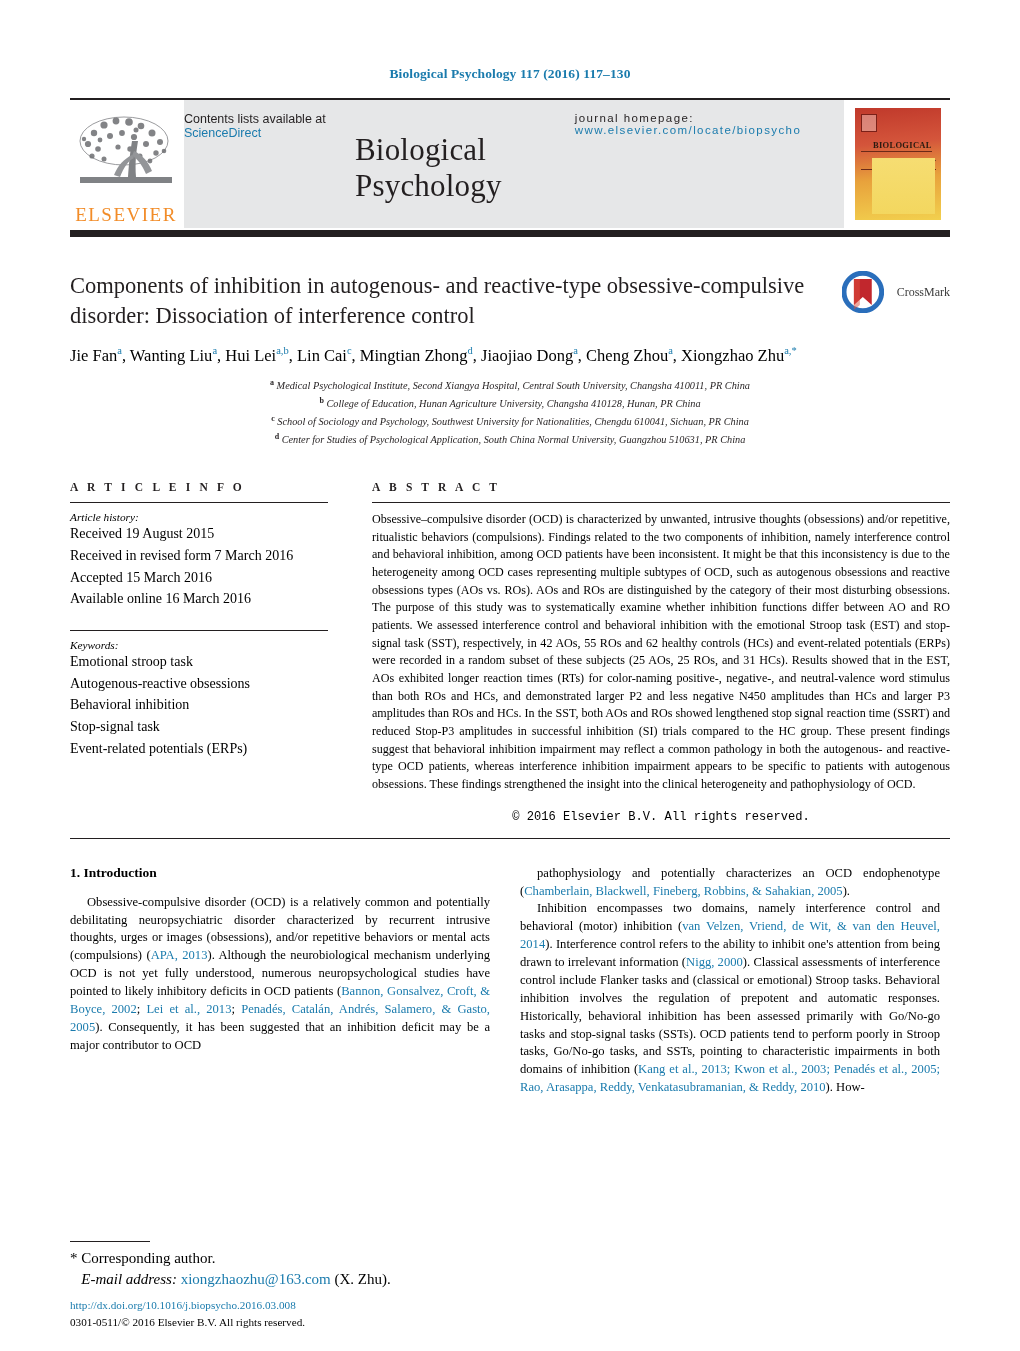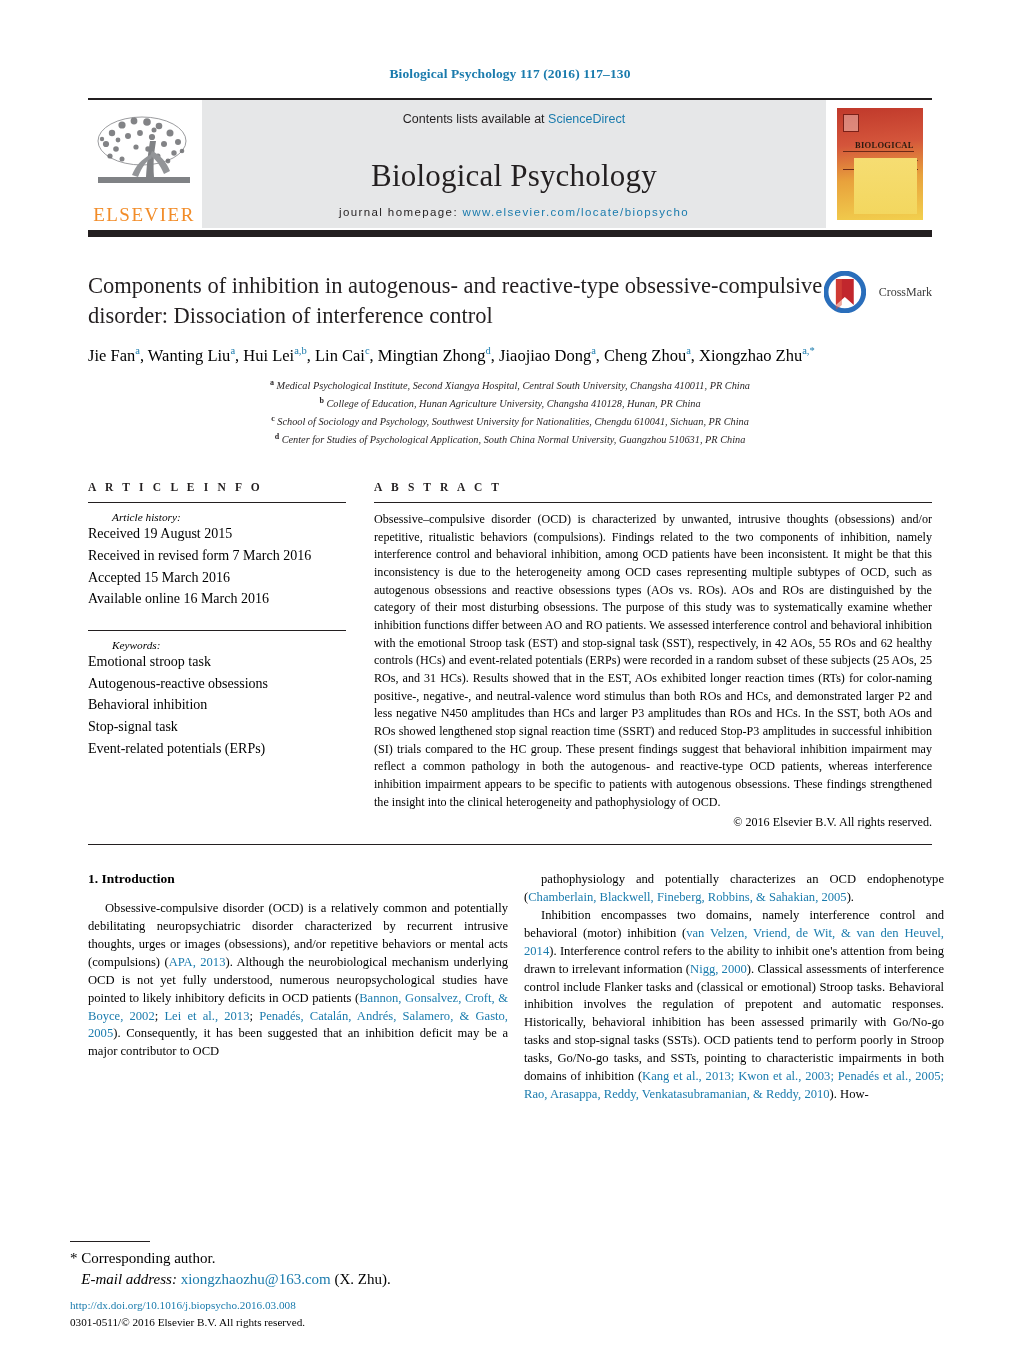--- a/index.html
+++ b/index.html
@@ -13,21 +13,21 @@
     font-family: "Liberation Serif", serif;
     color: #000000;
     position: relative;
     overflow: hidden;
   }
   .page {
     width: 1020px;
     height: 1351px;
     position: relative;
     box-sizing: border-box;
-    padding: 0 88px;
+    padding: 0 70px;
   }
 
   
   .running-head {
     text-align: center;
     color: #1a7bad;
     font-family: "Liberation Serif", serif;
     font-weight: bold;
     font-size: 13.5px;
     padding-top: 66px;
@@ -58,23 +58,22 @@
     color: #f28c28;
     font-size: 19px;
     letter-spacing: 1.5px;
     line-height: 1;
     margin-top: 2px;
   }
   .journal-band {
     flex: 1 1 auto;
     background: #e6e7e8;
     display: flex;
-    flex-direction: column;
+    flex-direction: row;
     justify-content: space-between;
-    align-items: center;
     padding: 12px 0 10px 0;
     margin-left: 2px;
     margin-right: 2px;
   }
   .contents-line {
     font-family: "Liberation Sans", sans-serif;
     font-size: 12.5px;
     color: #231f20;
   }
   .contents-line .sd { color: #1a7bad; }
@@ -182,71 +181,70 @@
     line-height: 1.62;
     color: #231f20;
     text-align: center;
   }
   .affils sup { font-style: normal; font-weight: bold; font-size: 8px; }
 
   
   .info-abstract {
     margin-top: 32px;
     display: flex;
-    gap: 28px;
+    gap: 44px;
   }
   .col-info { width: 258px; flex: 0 0 258px; }
   .col-abstract { flex: 1 1 auto; }
   .sec-label {
     font-family: "Liberation Serif", serif;
     font-weight: bold;
     font-size: 11.5px;
     letter-spacing: 3.2px;
     color: #231f20;
   }
   .thin-rule {
     border-top: 1px solid #231f20;
     margin: 9px 0 8px 0;
   }
   .hist-head, .kw-head {
     font-style: italic;
     font-size: 11.3px;
     font-family: "Liberation Serif", serif;
-    margin-left: 24px;
   }
   .hist-list, .kw-list {
     font-size: 14px;
     line-height: 1.55;
     font-family: "Liberation Serif", serif;
   }
   .kw-gap { height: 20px; }
   .kw-rule { border-top: 1px solid #231f20; margin-bottom: 8px; }
   .abstract-body {
     font-family: "Liberation Serif", serif;
     font-size: 12.1px;
     line-height: 1.46;
     text-align: justify;
     color: #000;
   }
   .copyright-line {
-    text-align: right;
+    text-align: center;
     font-size: 12.1px;
-    margin-top: 4px;
-    font-family: Liberation Serif, serif;
+    margin-top: 16px;
+    font-family: Liberation Mono, monospace;
   }
   .abs-bottom-rule {
     border-top: 1px solid #231f20;
     margin-top: 14px;
   }
 
   
   .body-cols {
     margin-top: 26px;
     display: flex;
-    gap: 16px;
+    gap: 30px;
   }
   .bcol { width: 420px; flex: 0 0 420px; }
   .sec-heading {
     font-family: "Liberation Serif", serif;
     font-weight: bold;
     font-size: 13.5px;
     margin-bottom: 13px;
   }
   .para {
     font-family: "Liberation Serif", serif;

